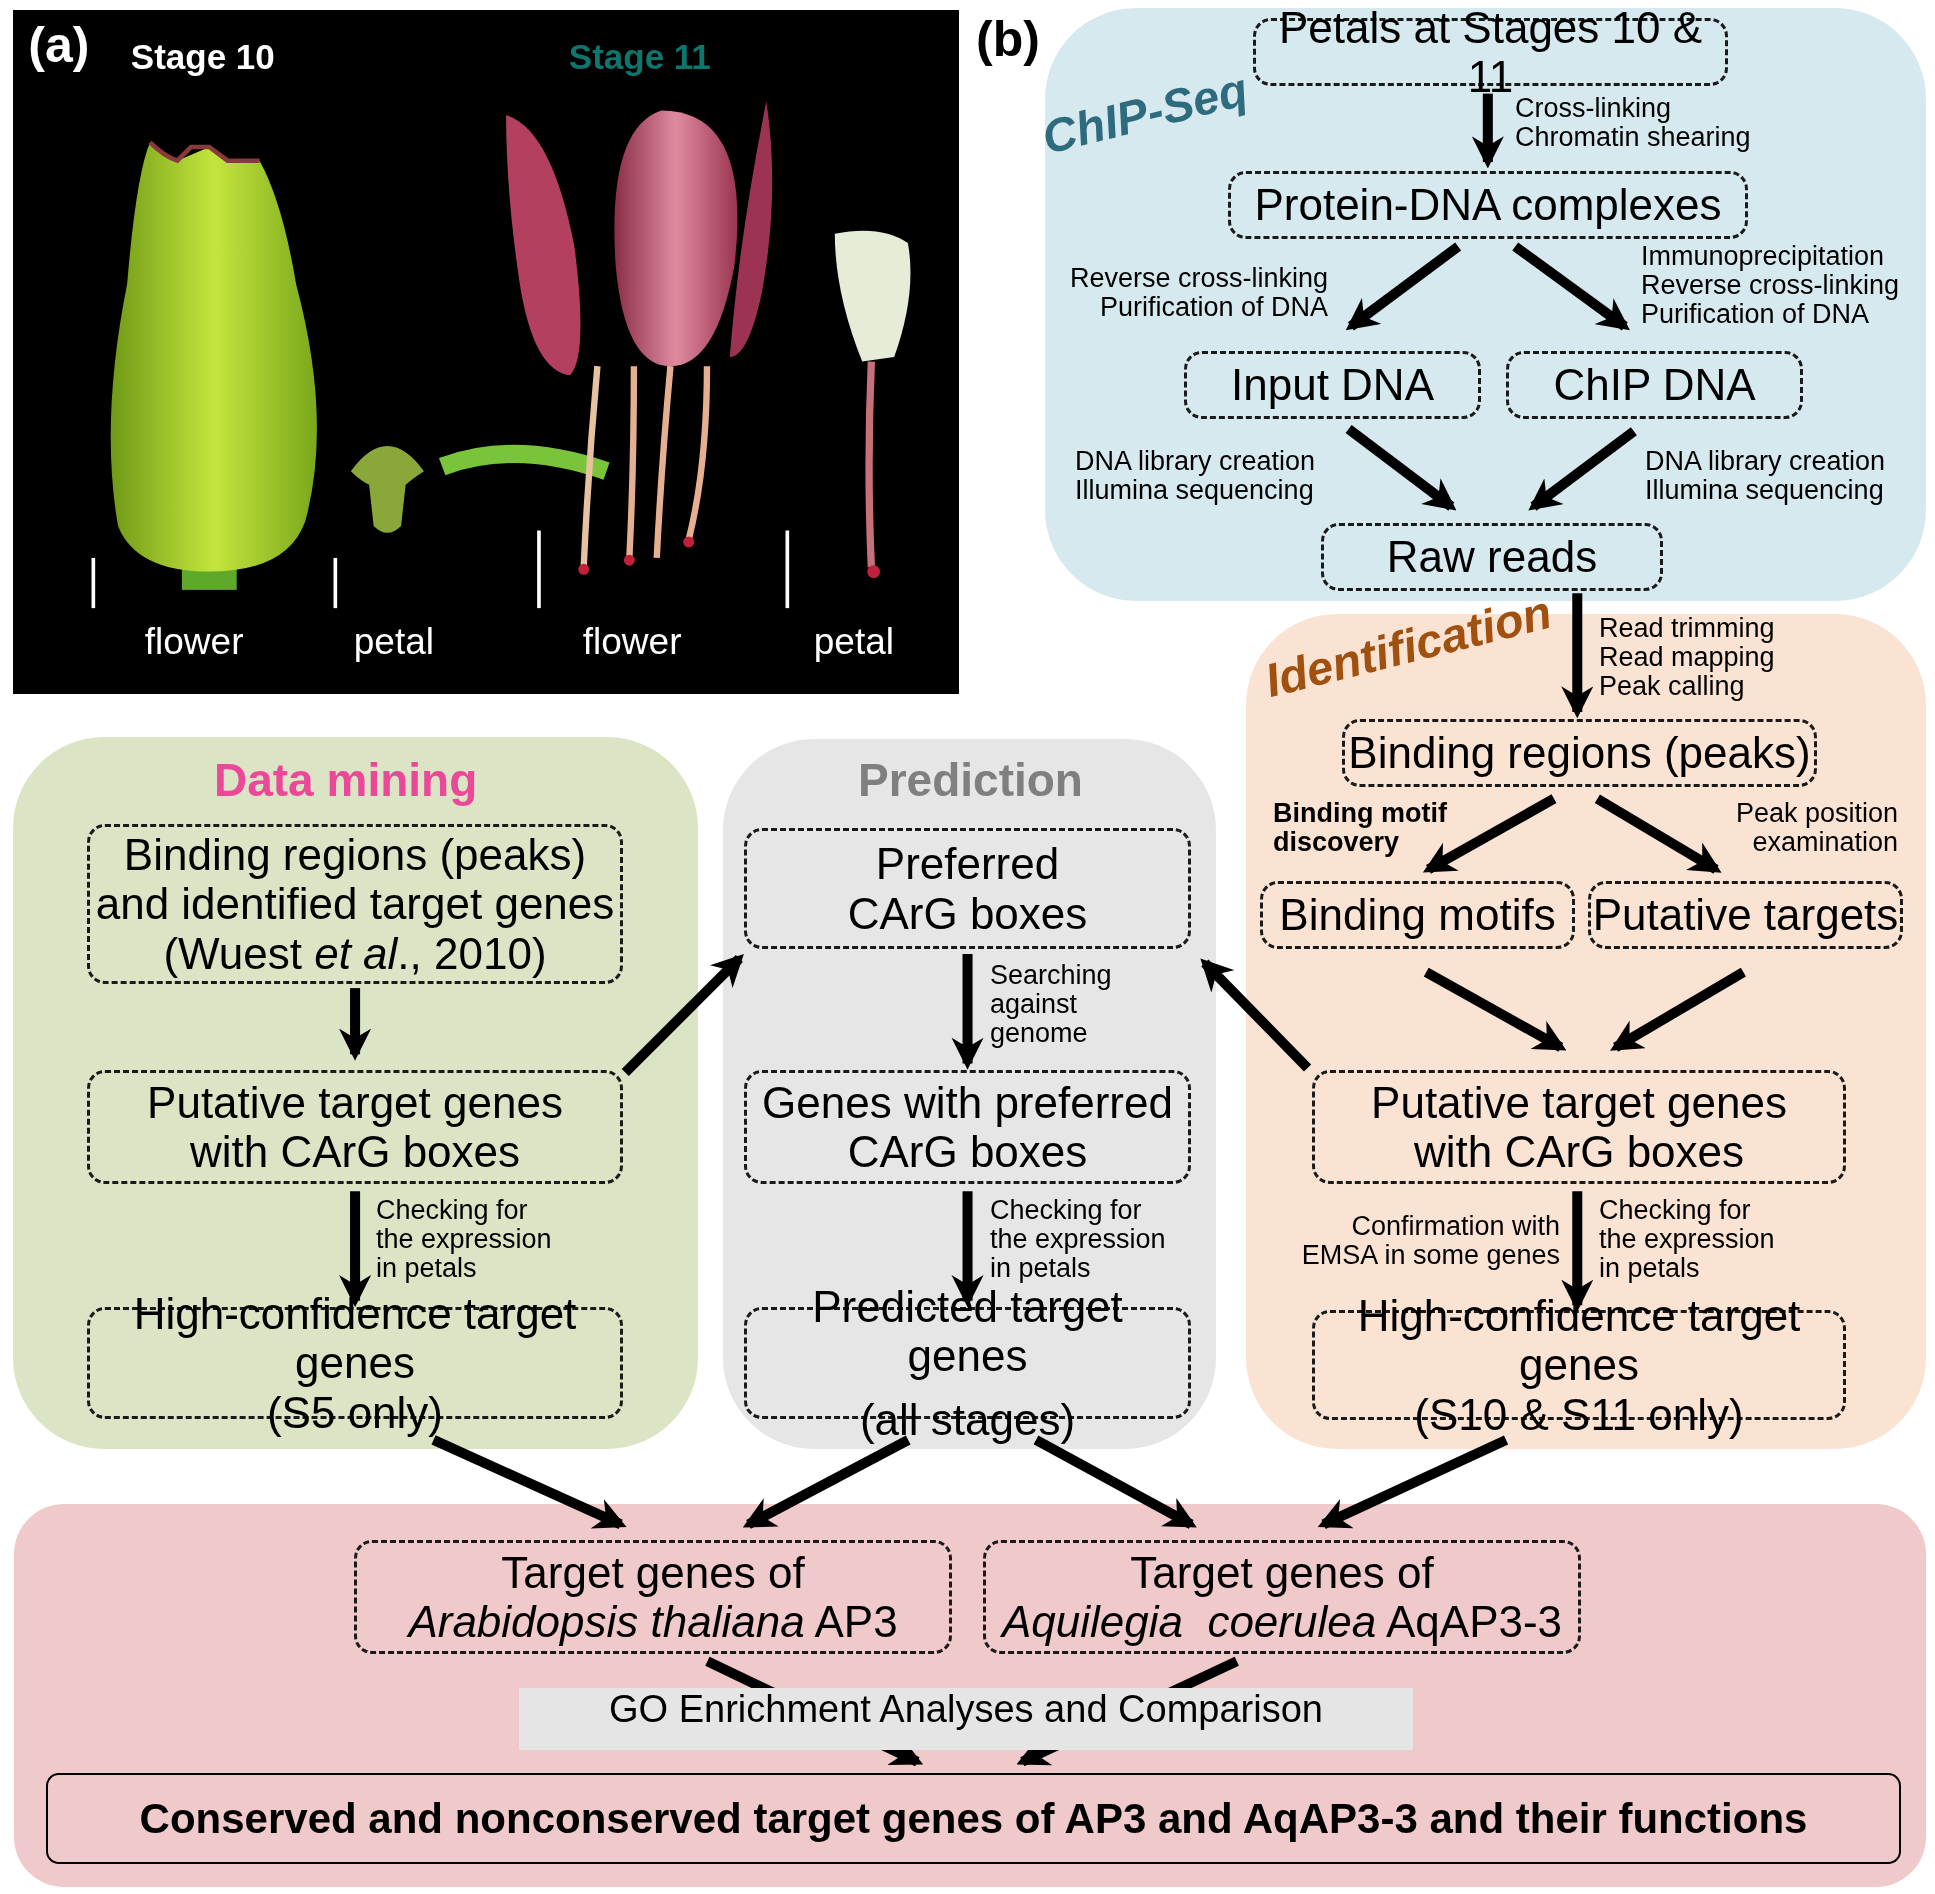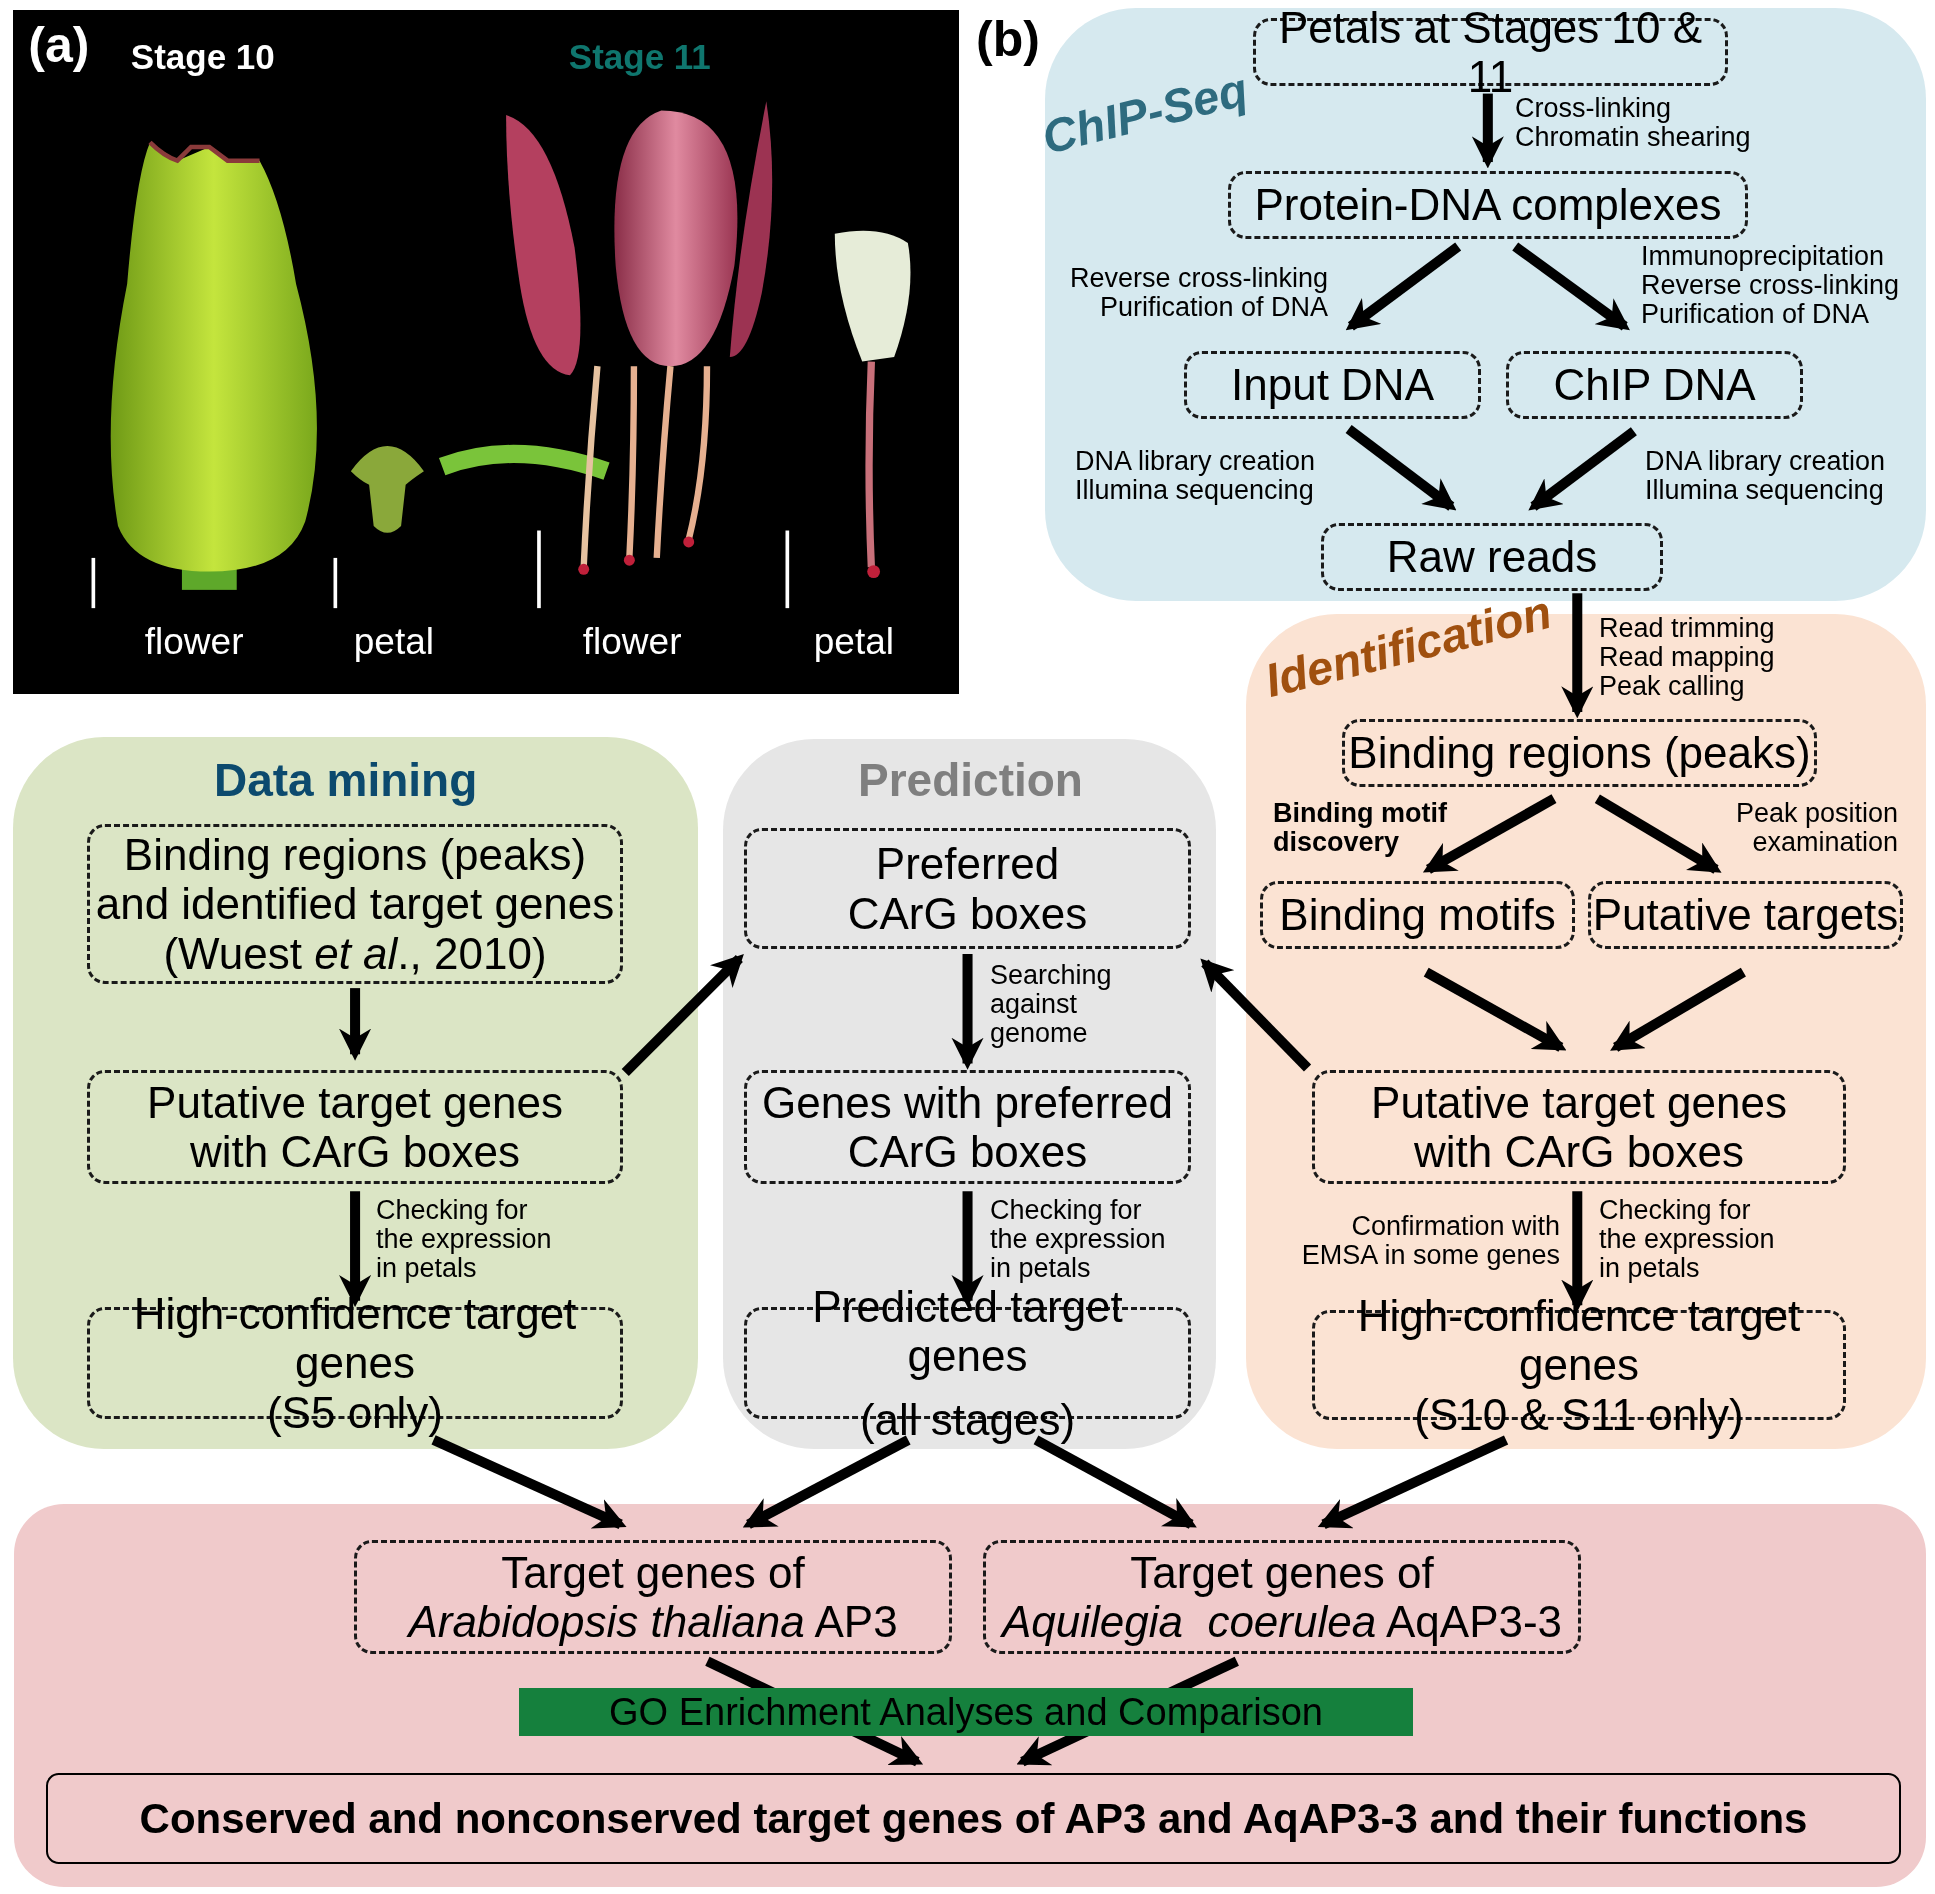--- a/index.html
+++ b/index.html
@@ -79,21 +79,21 @@
 <div class="abs" style="left:976px;top:10px;font-weight:bold;font-size:50px;">(b)</div>
 
 <div class="panel" style="left:1045px;top:8.2px;width:881px;height:593px;background:#d6e9ef;"></div>
 <div class="panel" style="left:1246px;top:614px;width:680px;height:835px;background:#fbe3d3;"></div>
 <div class="panel" style="left:12.8px;top:737px;width:685px;height:712px;background:#dbe5c5;"></div>
 <div class="panel" style="left:723px;top:739px;width:493px;height:710px;background:#e6e6e6;"></div>
 <div class="abs" style="left:13.7px;top:1504px;width:1912px;height:383px;background:#f0cacb;border-radius:50px;"></div>
 
 <div class="title" style="left:1050px;top:110px;color:#2e6b7f;font-style:italic;font-size:47px;transform:rotate(-14deg);transform-origin:left bottom;">ChIP-Seq</div>
 <div class="title" style="left:1273px;top:653px;color:#a0500f;font-style:italic;font-size:47px;transform:rotate(-14deg);transform-origin:left bottom;">Identification</div>
-<div class="title" style="left:214px;top:753px;color:#0c4a6e;">Data mining</div>
+<div class="title" style="left:214px;top:753px;color:#ec4899;">Data mining</div>
 <div class="title" style="left:858px;top:753px;color:#7f7f7f;">Prediction</div>
 
 <svg class="arrows" width="1936" height="1895" viewBox="0 0 4242 4152">
   <defs>
     <marker id="ah" viewBox="0 0 10 10" refX="8" refY="5" markerWidth="3.2" markerHeight="3.2" orient="auto">
       <path d="M0,0 L10,5 L0,10 L3,5 Z" fill="#000"></path>
     </marker>
   </defs>
   <g stroke="#000" stroke-width="22" fill="none" marker-end="url(#ah)">
 
@@ -221,19 +221,19 @@
 </div>
 
 <div class="box" style="left:354px;top:1540px;width:598px;height:114px;">
   <span>Target genes of</span>
   <span><i>Arabidopsis thaliana</i><span> AP3</span></span>
 </div>
 <div class="box" style="left:983px;top:1540px;width:598px;height:114px;">
   <span>Target genes of</span>
   <span style="white-space:pre"><i>Aquilegia  coerulea</i><span> AqAP3-3</span></span>
 </div>
-<div class="abs" style="left:519px;top:1688px;width:894px;height:48px;background:#15803d;display:flex;align-items:center;justify-content:center;font-size:38px;">
+<div class="abs" style="left:519px;top:1688px;width:894px;height:62px;background:#e5e5e5;display:flex;align-items:flex-start;justify-content:center;font-size:38px;">
   <span>GO Enrichment Analyses and Comparison</span>
 </div>
 <div class="abs" style="left:46px;top:1773px;width:1855px;height:91px;border:2.7px solid #000;border-radius:12.8px;box-sizing:border-box;display:flex;align-items:center;justify-content:center;font-weight:bold;font-size:42px;">
   <span>Conserved and nonconserved target genes of AP3 and AqAP3-3 and their functions</span>
 </div>
 
 
 </body></html>

